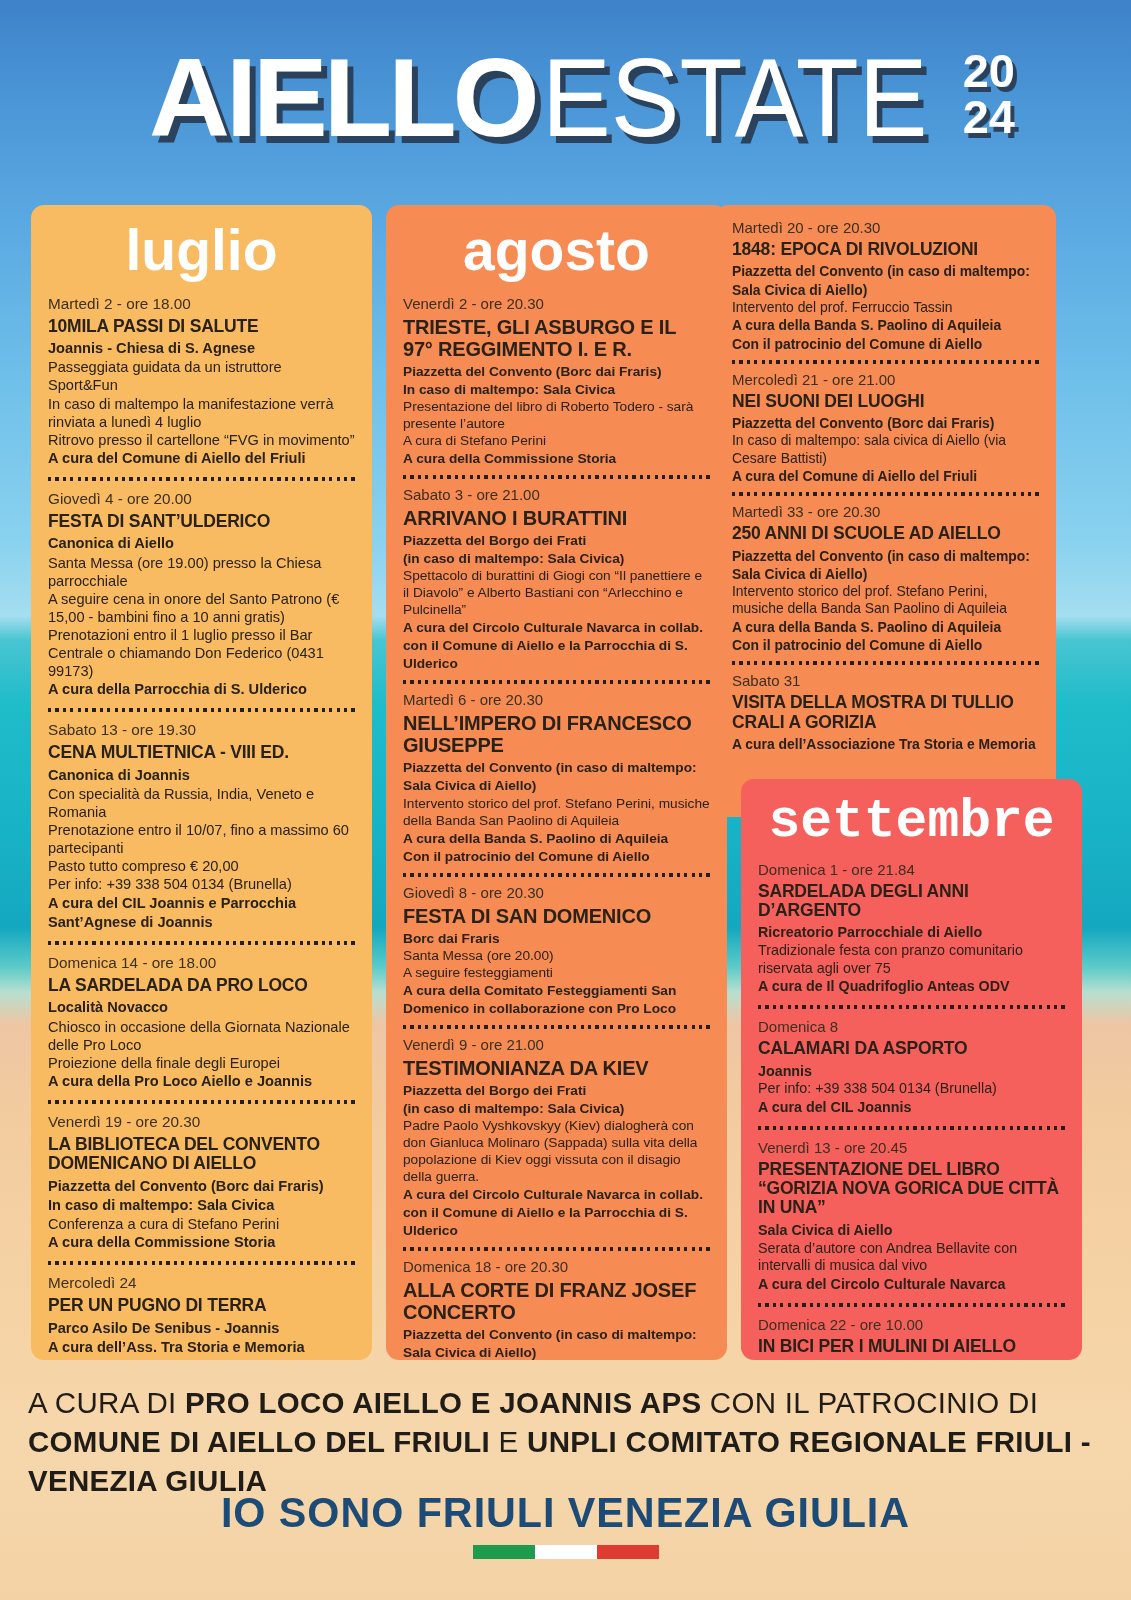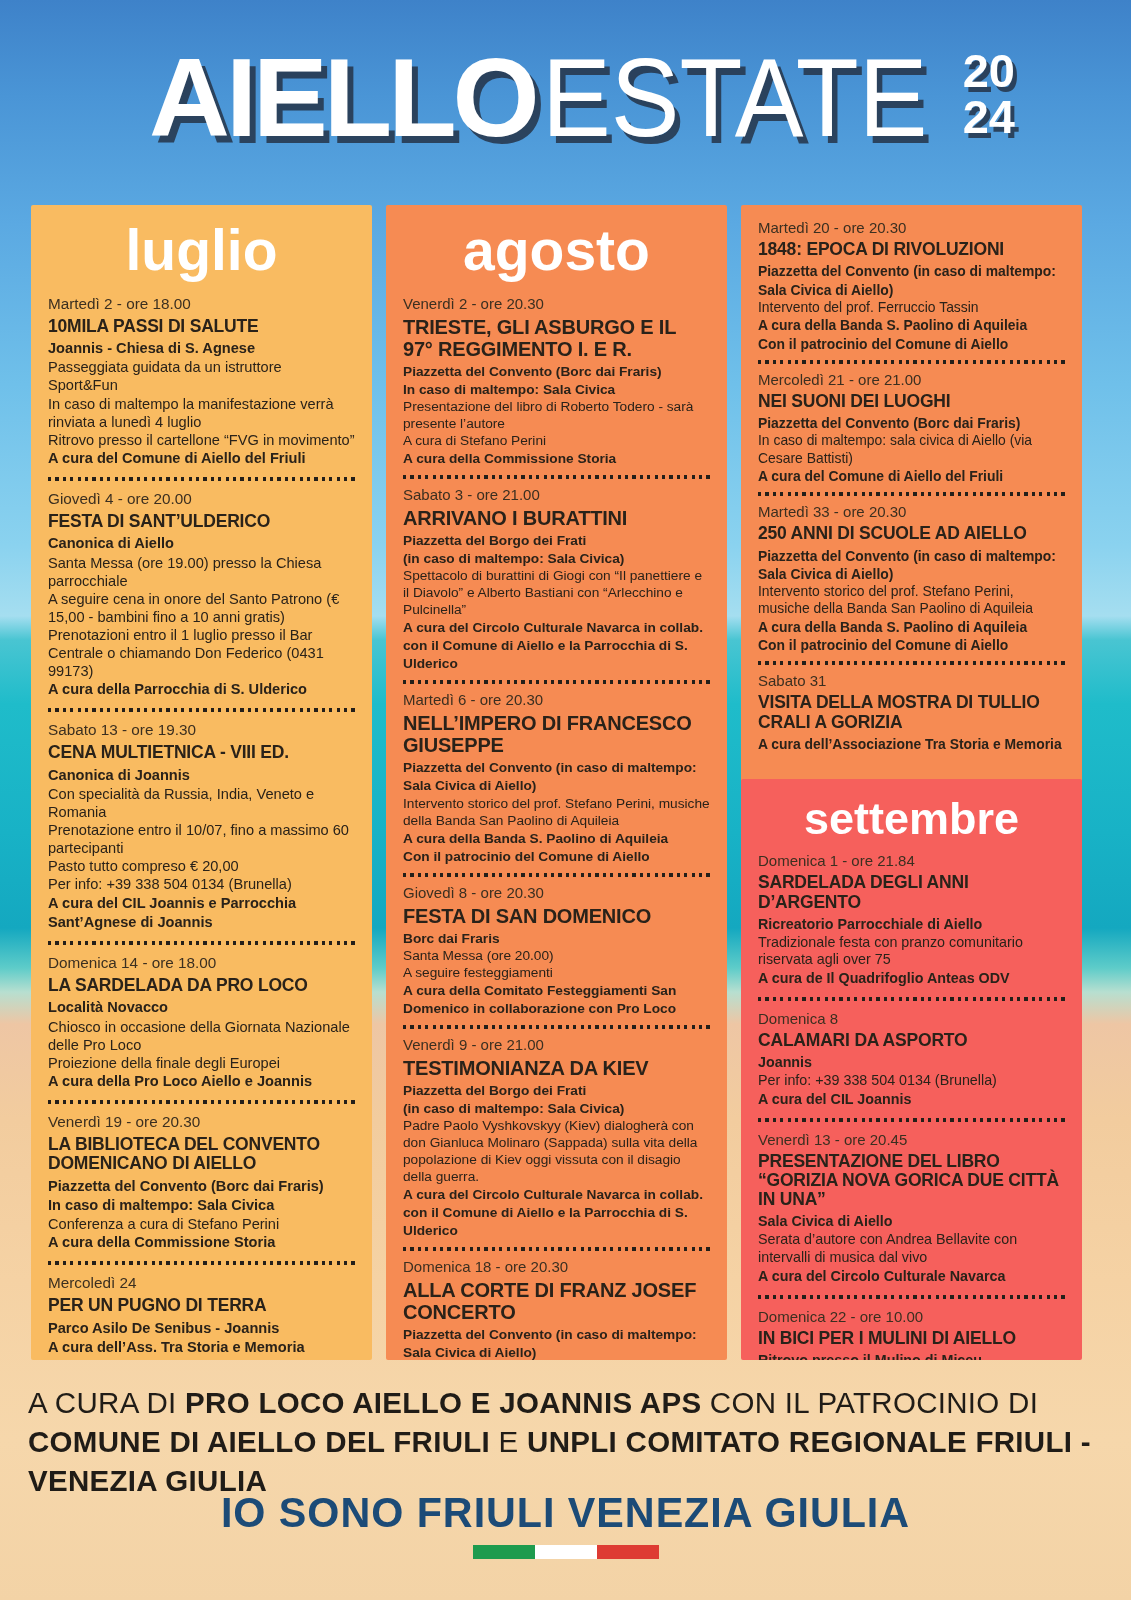--- a/index.html
+++ b/index.html
@@ -31,33 +31,33 @@
     text-shadow:6px 7px 0 rgba(35,48,66,0.82);
   }
   .t-year {
     display:flex; flex-direction:column; margin-left:2px; margin-top:6px;
     font-size:47px; font-weight:800; line-height:0.98;
     text-shadow:4px 5px 0 rgba(35,48,66,0.82);
   }
 
   
   .month-block {
-    position:absolute; width:341px; border-radius:2px;
+    position:absolute; width:341px; border-radius:13px;
     padding:14px 17px 12px 17px; color:#2a2219; overflow:hidden;
   }
   #block-luglio   { left:31px;  top:205px; height:1155px; }
   #block-agosto   { left:386px; top:205px; height:1155px; }
-  #block-agosto2  { left:741px; top:205px; height:612px;  }
+  #block-agosto2  { left:715px; top:205px; height:612px;  }
   #block-settembre{ left:741px; top:779px; height:581px;  }
 
   .month-title {
     text-align:center; color:#fff; font-weight:700; font-size:57px;
     line-height:1.05; margin:2px 0 14px 0; letter-spacing:0;
   }
-  #block-settembre .month-title { font-size:45px; margin-bottom:10px; }
+  #block-settembre .month-title { font-size:53px; margin-bottom:10px;font-family:Liberation Mono, monospace; }
 
   .event { margin:0; }
   .event .date   { font-size:15px; margin-bottom:4px; color:#3b2f20; }
   .event .etitle { font-weight:700; font-size:17.5px; line-height:1.1; margin-bottom:3px; letter-spacing:-0.2px; }
   .event .eline  { font-size:14px; line-height:1.24; }
   .event .eline.b{ font-weight:700; line-height:1.32; }
 
   #block-luglio .event .eline { font-size:14.6px; }
   #block-luglio .event .date  { font-size:15.3px; }
   #block-agosto .event .eline { font-size:13.7px; }

